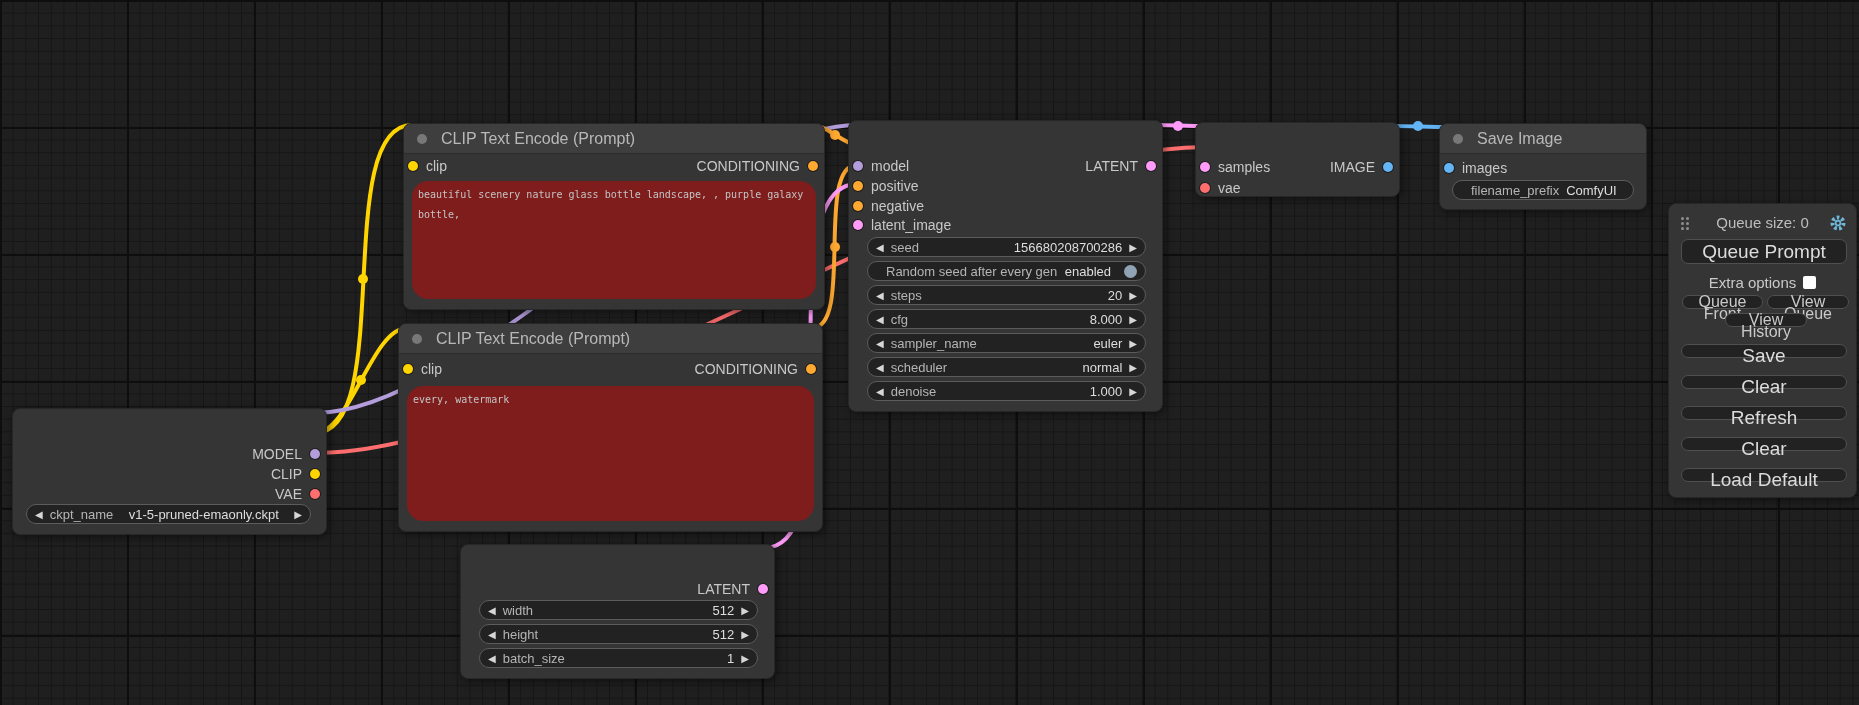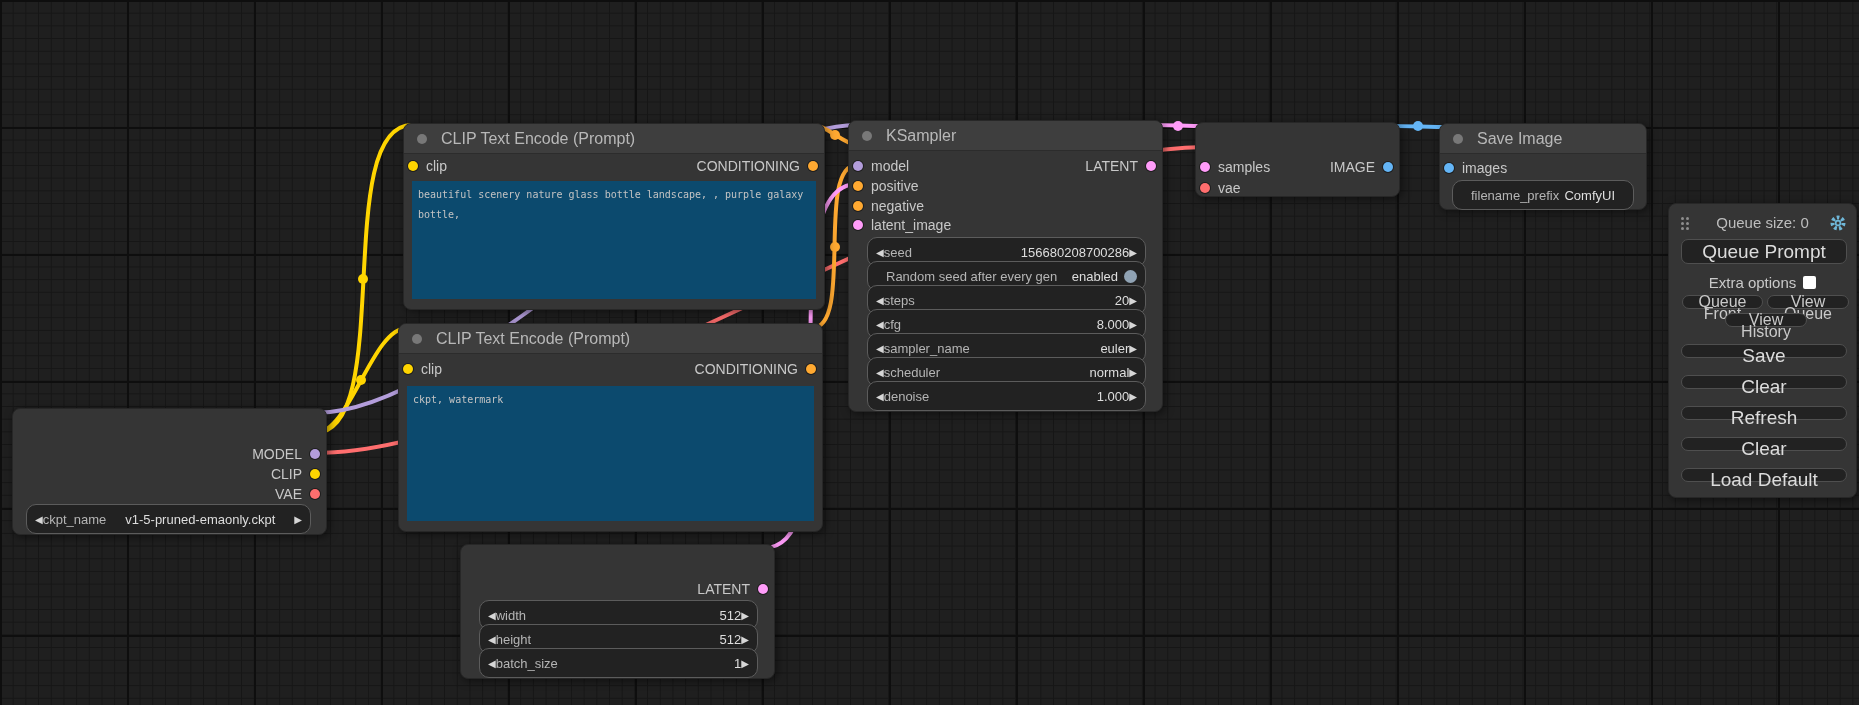--- a/index.html
+++ b/index.html
@@ -30,34 +30,34 @@
   }
   .title-dot { position:absolute; left:13px; top:10px; width:10px; height:10px; border-radius:50%; background:#787878; }
   .title-text { position:absolute; left:37px; top:0; line-height:30px; font-size:16px; color:#b8b8b8; white-space:nowrap; }
 
   .slot { position:absolute; height:20px; display:flex; align-items:center; gap:8px; font-size:14px; color:#c8c8c8; }
   .slot.in  { left:4px; }
   .slot.out { right:6px; flex-direction:row-reverse; }
   .dot { width:10px; height:10px; border-radius:50%; background:#888; box-shadow:0 0 0 1px rgba(0,0,0,.45); flex:none; }
 
   .widget {
-    position:absolute; height:30px; background:#222;
+    position:absolute; height:20px; background:#222;
     border:1px solid #5c5c5c; border-radius:10px;
-    display:flex; align-items:center; padding:0 8px; 
+    display:flex; align-items:center; padding:0 8px; gap:7px;
     font-size:13px; color:#b5b5b5; white-space:nowrap;
   }
   .widget .arrow { font-size:10px; color:#d6d6d6; flex:none; }
   .widget .w-value { color:#dedede; margin-left:auto; }
   .widget .w-value.center { flex:1; text-align:center; margin-left:0; }
   .widget .toggle { width:13px; height:13px; border-radius:50%; background:#90a3b4; flex:none; margin-left:6px; }
   .widget.no-arrows { padding-left:18px; }
 
   .prompt {
     position:absolute; left:8px; right:8px;
-    background:#0c4a6e; border-radius:0; padding:4px 6px;
+    background:#7f1d1d; border-radius:16px; padding:4px 6px;
     font-family:"DejaVu Sans Mono", monospace; font-size:10px; line-height:20px;
     color:#c3c3c3; white-space:pre-wrap; overflow:hidden;
   }
 
   .qpanel {
     position:absolute; left:1668px; top:203px; width:189px; height:295px; z-index:3;
     background:#353535; border:1px solid #272727; border-radius:8px;
     box-shadow:2px 2px 8px rgba(0,0,0,.5); color:#c9c9c9;
   }
   .qp-header { position:absolute; top:8px; left:0; right:0; height:22px; }
@@ -142,28 +142,24 @@
     <span class="title-text">CLIP Text Encode (Prompt)</span>
   </div>
   <div class="slot in" style="top:35px">
     <span class="dot" style="background: rgb(255, 213, 0);"></span>
     <span>clip</span>
   </div>
   <div class="slot out" style="top:35px">
     <span class="dot" style="background: rgb(255, 169, 49);"></span>
     <span>CONDITIONING</span>
   </div>
-  <div class="prompt" style="top:62px; height:135px;">ckpt, watermark</div>
+  <div class="prompt" style="top:62px; height:135px;">every, watermark</div>
 </div>
 
 <div class="node" style="left:848px; top:80px; width:315px; height:292px;">
-  <div class="node-title">
-    <span class="title-dot"></span>
-    <span class="title-text">KSampler</span>
-  </div>
   <div class="slot in" style="top:35px">
     <span class="dot" style="background: rgb(179, 157, 219);"></span>
     <span>model</span>
   </div>
   <div class="slot in" style="top:55px">
     <span class="dot" style="background: rgb(255, 169, 49);"></span>
     <span>positive</span>
   </div>
   <div class="slot in" style="top:75px">
     <span class="dot" style="background: rgb(255, 169, 49);"></span>

